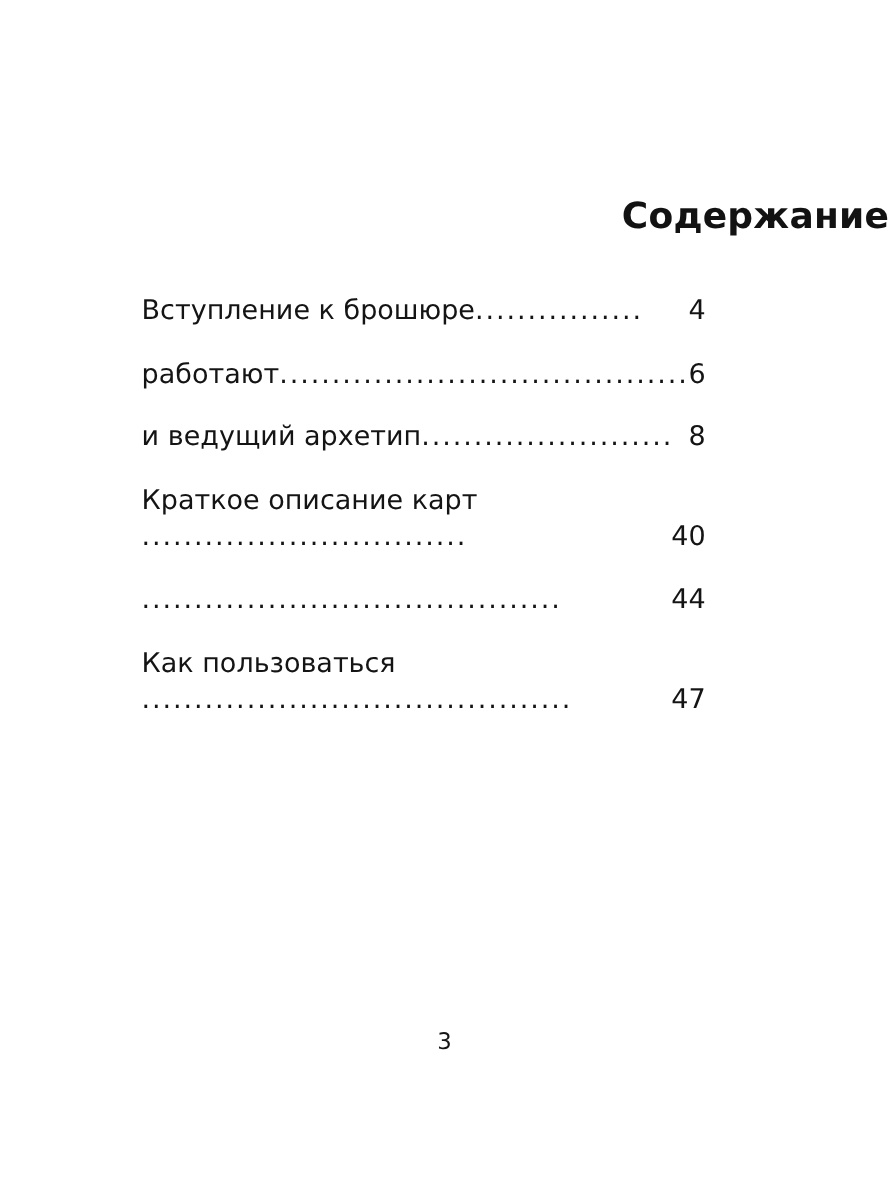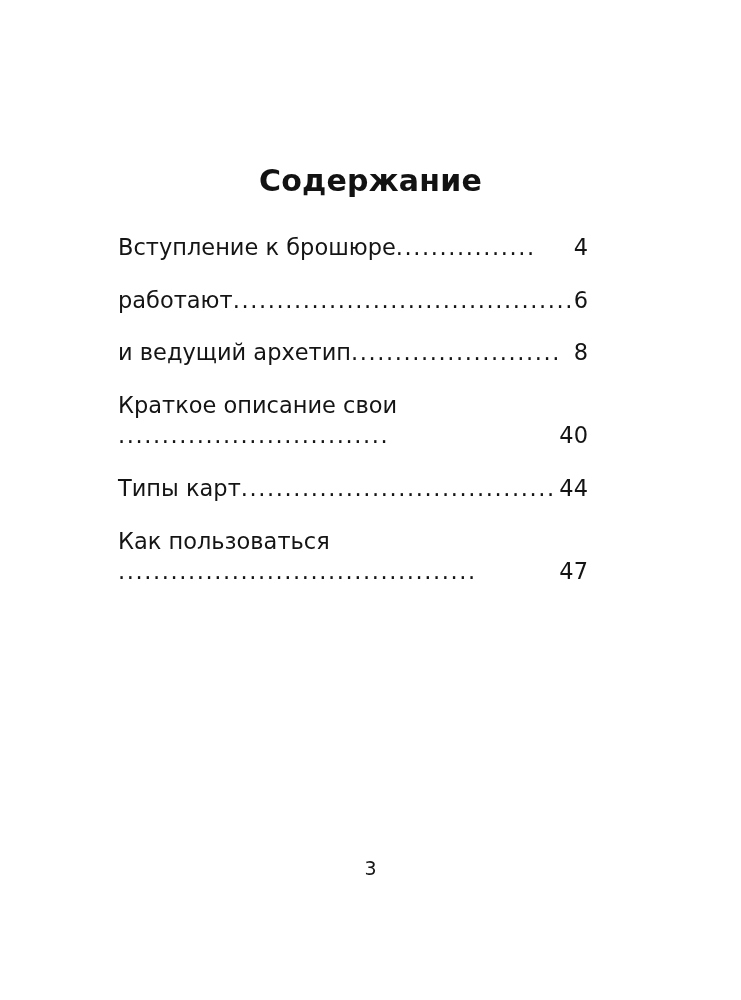--- a/index.html
+++ b/index.html
@@ -19,29 +19,29 @@
     width: 741px;
     height: 1000px;
     position: relative;
     box-sizing: border-box;
   }
   .toc-title {
     position: absolute;
     top: 163px;
     left: 0;
     width: 741px;
-    text-align: center;
+    text-align: right;
     font-size: 30px;
     font-weight: bold;
     letter-spacing: 0.2px;
     color: #121212;
   }
   .toc-list {
     position: absolute;
-    top: 232px;
+    top: 244px;
     left: 118px;
     width: 470px;
   }
   .toc-entry {
     display: block;
     margin-bottom: 22px;
     font-size: 22.5px;
     line-height: 1.36;
     color: #141414;
     position: relative;
@@ -115,33 +115,32 @@
       <span class="line">
         <span class="entry-row">
           <span class="label">и ведущий архетип</span>
           <span class="dots">........................</span>
           <span class="page-num">8</span>
         </span>
       </span>
     </div>
 
     <div class="toc-entry">
-      <span class="line">Краткое описание свои</span>
+      <span class="line">Краткое описание карт</span>
       <span class="line">
         <span class="entry-row">
           <span class="dots">...............................</span>
           <span class="page-num"> 40</span>
         </span>
       </span>
     </div>
 
     <div class="toc-entry">
       <span class="line">
         <span class="entry-row">
-          <span class="label">Типы карт</span>
           <span class="dots">........................................</span>
           <span class="page-num"> 44</span>
         </span>
       </span>
     </div>
 
     <div class="toc-entry">
       <span class="line">Как пользоваться</span>
       <span class="line">
         <span class="entry-row">

